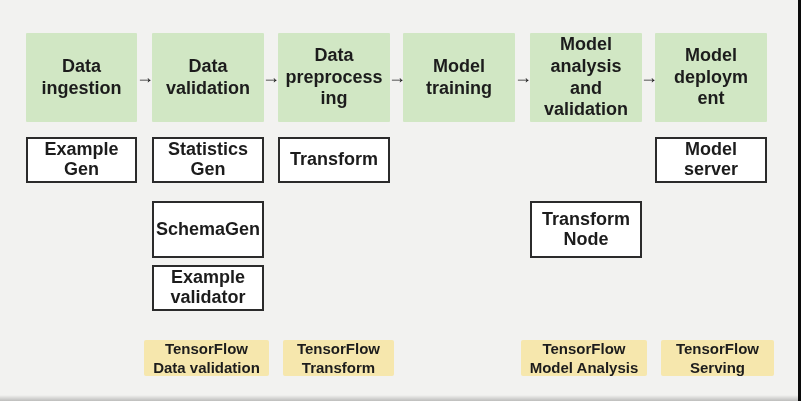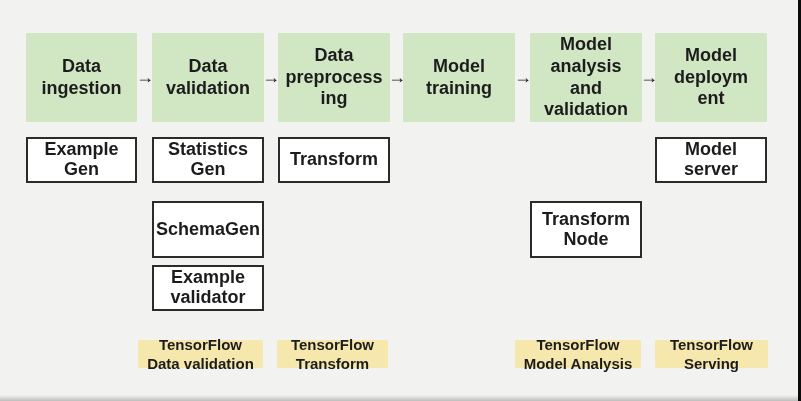--- a/index.html
+++ b/index.html
@@ -31,24 +31,25 @@
     background:var(--green);
     font-size:18px;line-height:1.22;
     border-radius:1px;
   }
   .white-box{
     background:#ffffff;
     border:2px solid var(--box-border);
     font-size:18px;line-height:1.1;
   }
   .yellow-box{
-    top:340px;height:28px;
+    top:340px;height:36px;
     background:var(--yellow);
     font-size:15px;line-height:1.3;
     border-radius:2px;
+    margin-left:6px;
   }
   .row2{top:137px;height:46px;}
   .row3{top:201px;height:57px;}
   .row4{top:265px;height:46px;}
   .c1{left:26px;width:111px;}
   .c2{left:152px;width:112px;}
   .c3{left:278px;width:112px;}
   .c4{left:403px;width:112px;}
   .c5{left:530px;width:112px;}
   .c6{left:655px;width:112px;}

